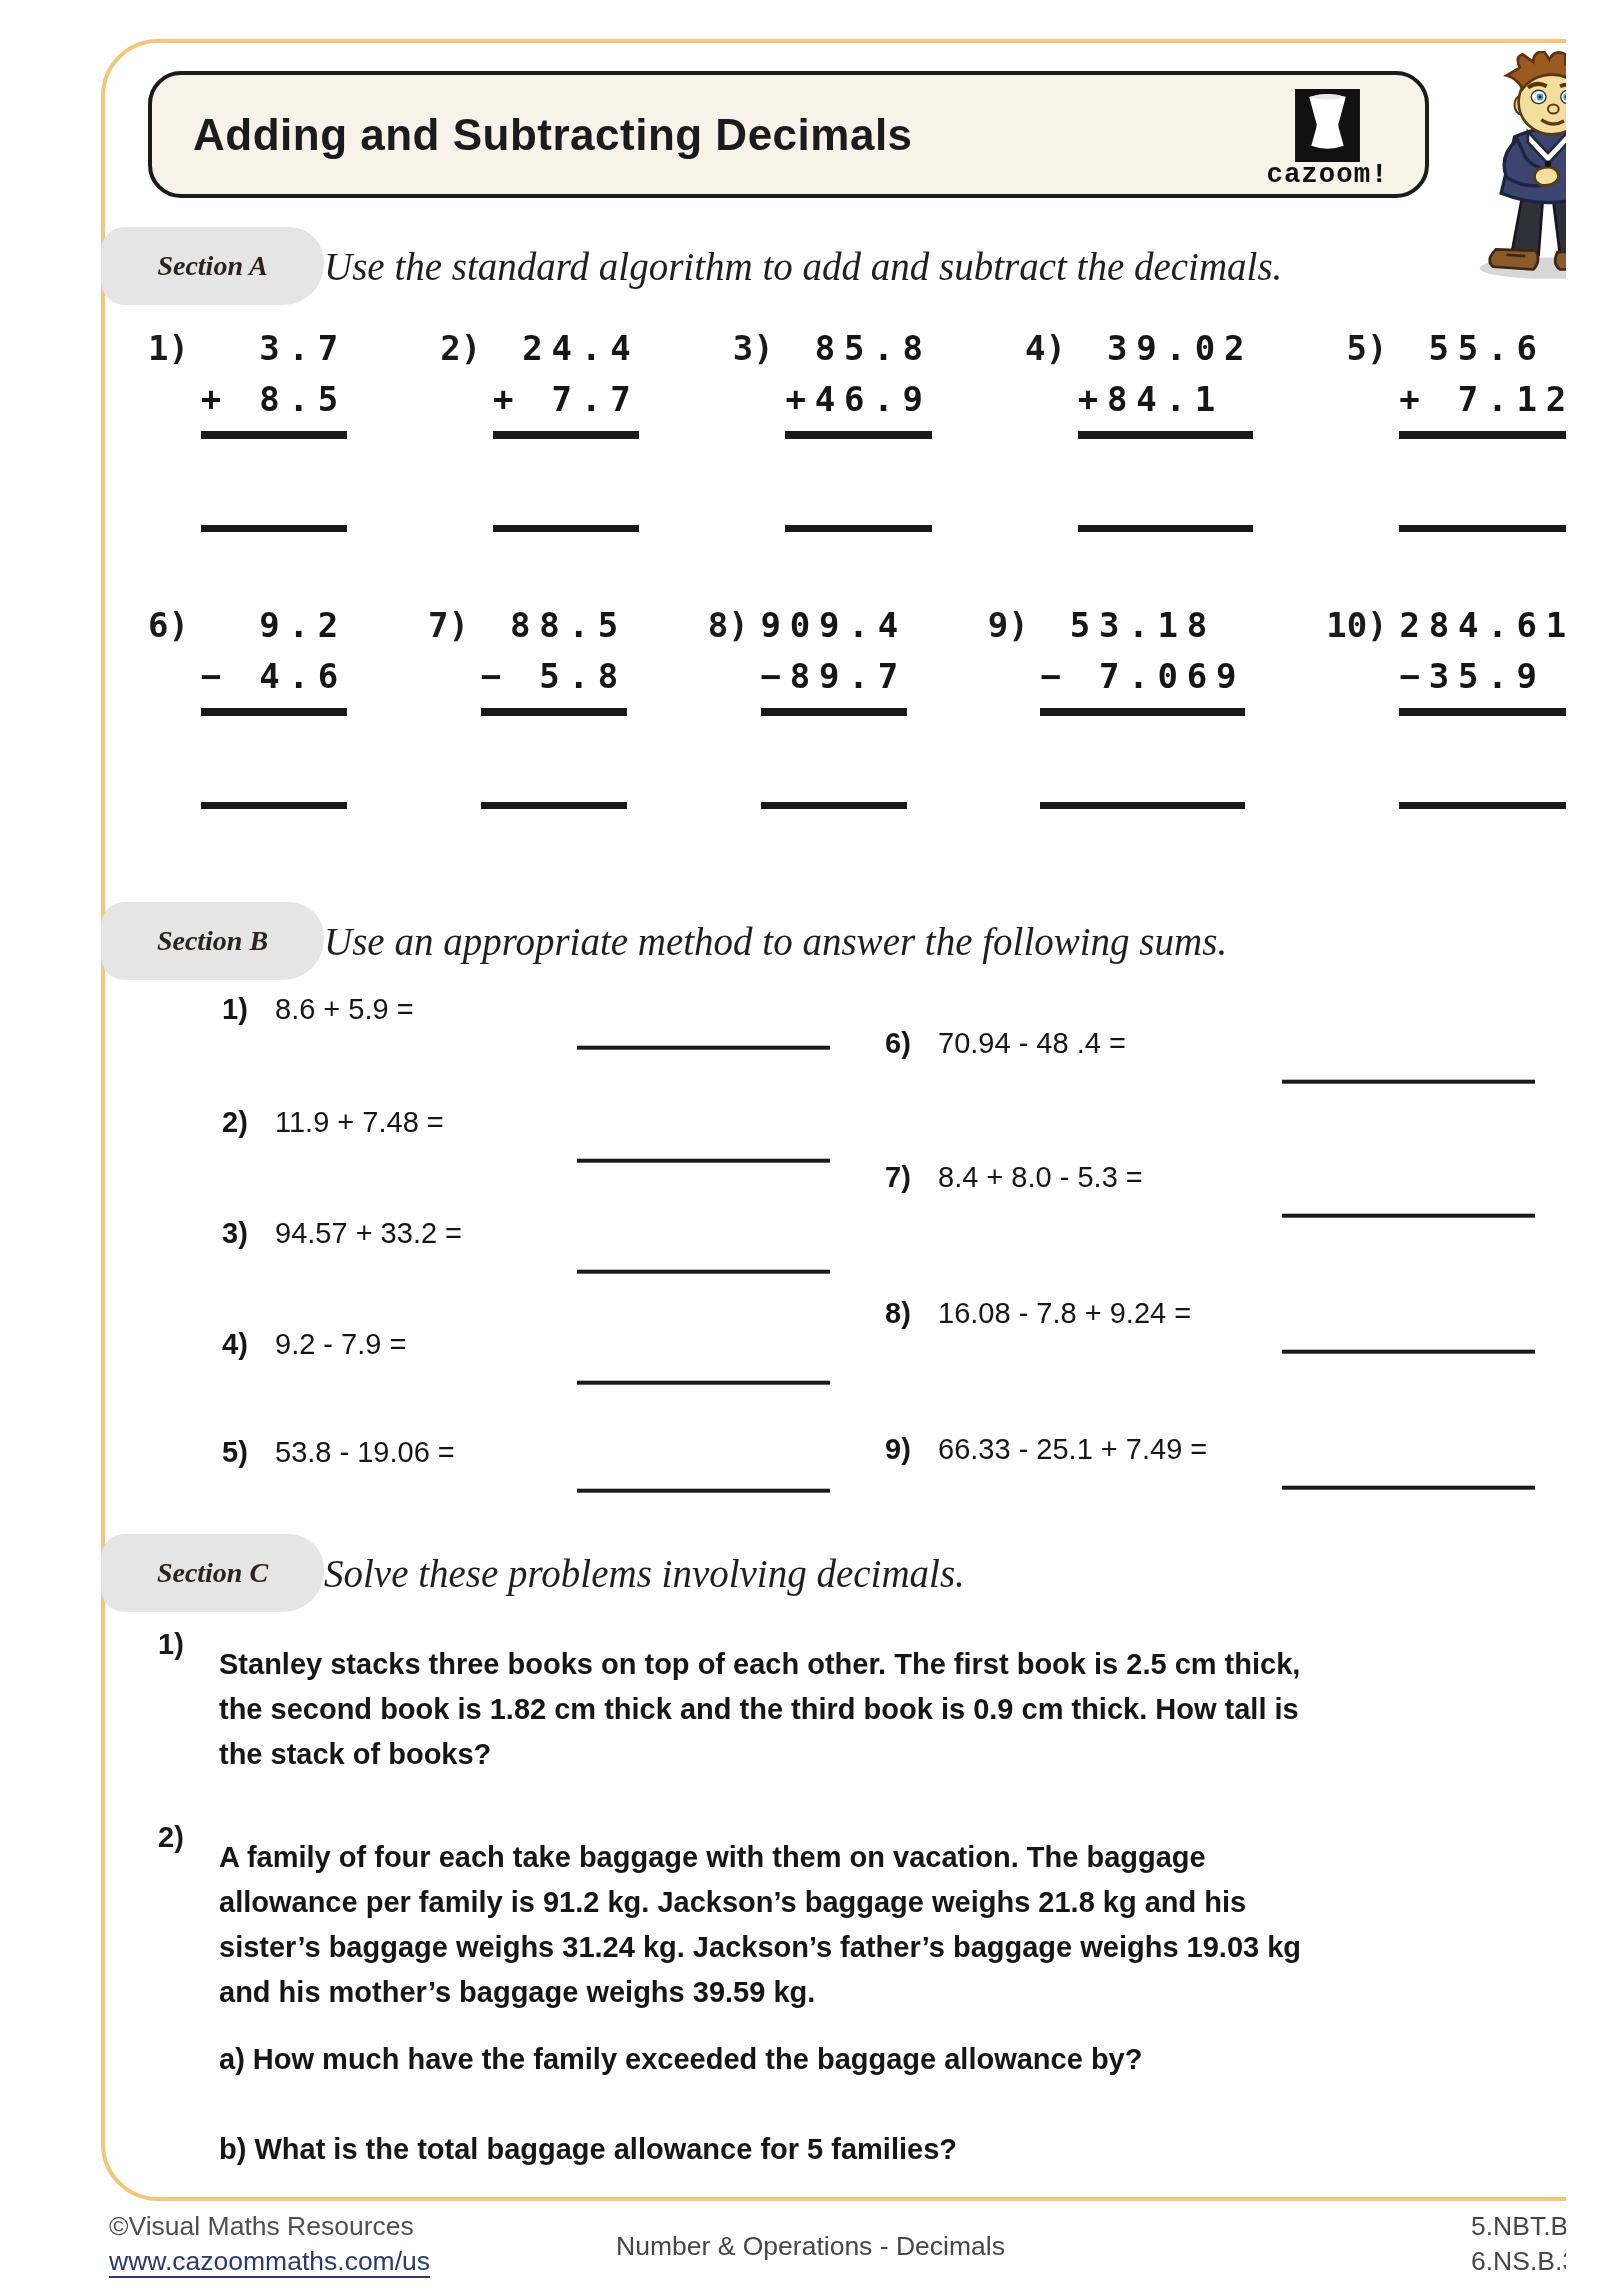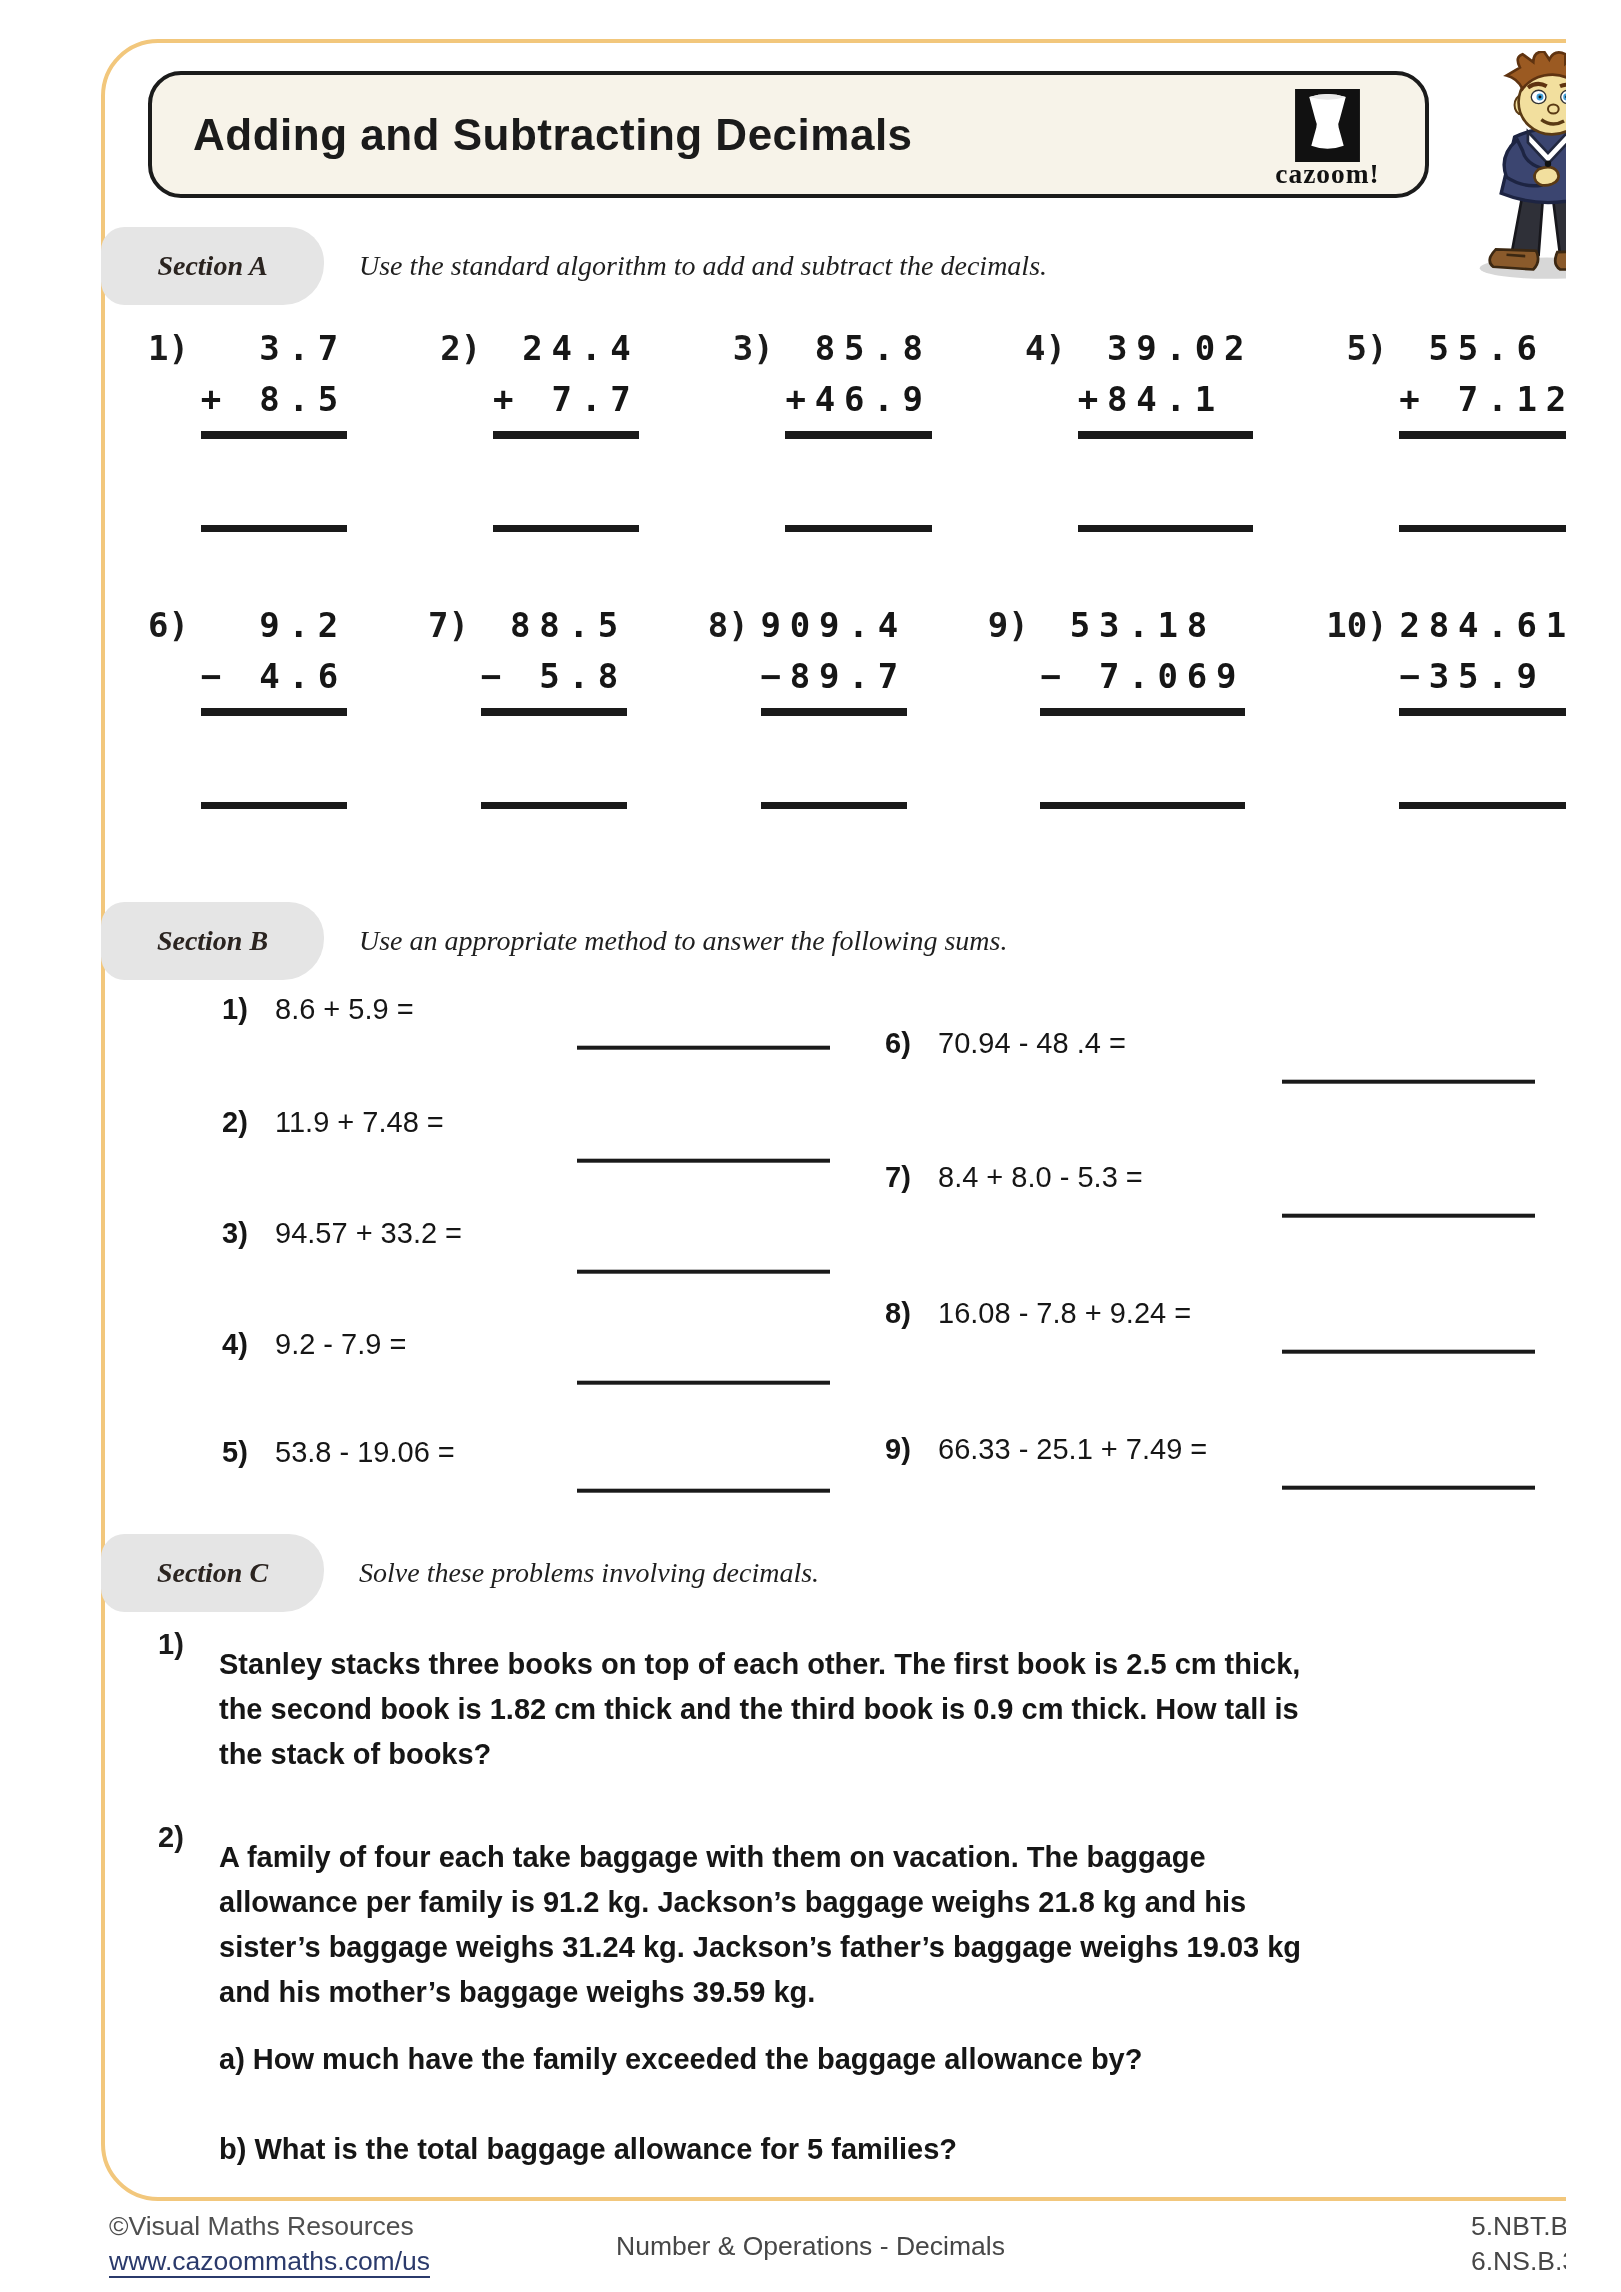--- a/index.html
+++ b/index.html
@@ -25,38 +25,37 @@
   }
   .title-box h1{
     margin:0;position:absolute;left:41px;top:50%;transform:translateY(-50%);
     font-size:44px;font-weight:bold;letter-spacing:0.5px;color:#1b1b1b;
   }
   .logo{
     position:absolute;right:35px;top:13.7px;width:125px;text-align:center;
   }
   .logo .drum-square{display:block;margin:0 auto;}
   .logo .wordmark{
-    font-family:Liberation Serif, serif;font-weight:bold;
+    font-family:Liberation Mono, monospace;font-weight:bold;
     font-size:27.4px;letter-spacing:1px;color:#121212;line-height:25.5px;
   }
   .mascot{position:absolute;left:1390px;top:51px;width:214px;height:231px;}
 
   
   .section-header{position:absolute;left:46px;display:flex;align-items:center;}
   .badge{
     min-width:223px;height:78px;box-sizing:border-box;
     background:#e5e5e5;border-radius:23.5px 35px 41px 23.5px;
     display:flex;align-items:center;justify-content:center;
     font-family:"Liberation Serif",serif;font-style:italic;font-weight:bold;
     font-size:28px;color:#2b2420;padding:0 25.5px;
   }
   .instruction{
-    margin-left:35px;
     font-family:"Liberation Serif",serif;font-style:italic;
-    font-size:28px;color:#1f1f1f;white-space:nowrap;
+    font-size:39px;color:#1f1f1f;white-space:nowrap;
   }
 
   
   .sa-row{
     position:absolute;left:93px;width:1427px;
     display:flex;justify-content:space-between;
   }
   .sa-problem{display:flex;}
   .sa-num{
     font-family:"DejaVu Sans Mono",monospace;font-weight:bold;

